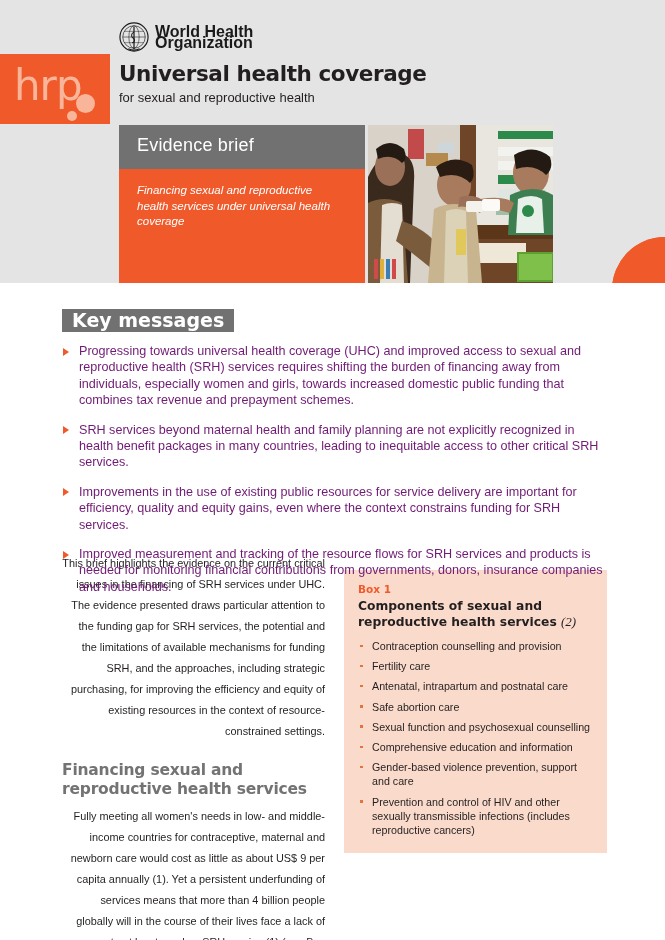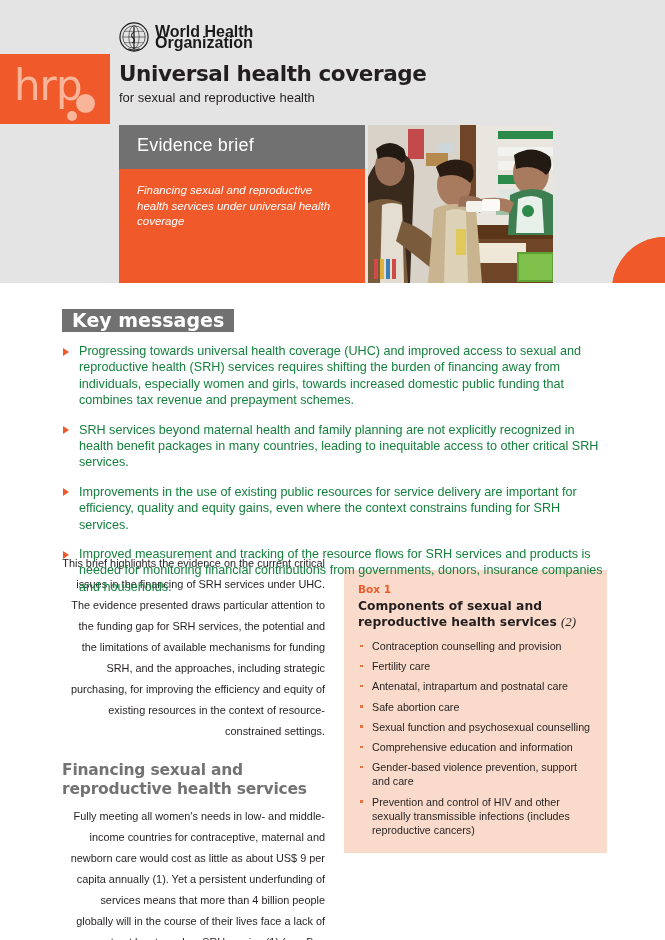--- a/index.html
+++ b/index.html
@@ -192,21 +192,21 @@
     padding: 0;
     list-style: none;
   }
   .km-item {
     position: relative;
     padding-left: 17px;
     margin-bottom: 13px;
     font-family: "Liberation Sans", sans-serif;
     font-size: 12.6px;
     line-height: 16.4px;
-    color: #15803d;
+    color: #701a75;
   }
   .km-item:last-child { margin-bottom: 0; }
   .km-item::before {
     content: "";
     position: absolute;
     left: 1px; top: 4.5px;
     width: 0; height: 0;
     border-left: 6px solid #f05a2b;
     border-top: 4.5px solid transparent;
     border-bottom: 4.5px solid transparent;

